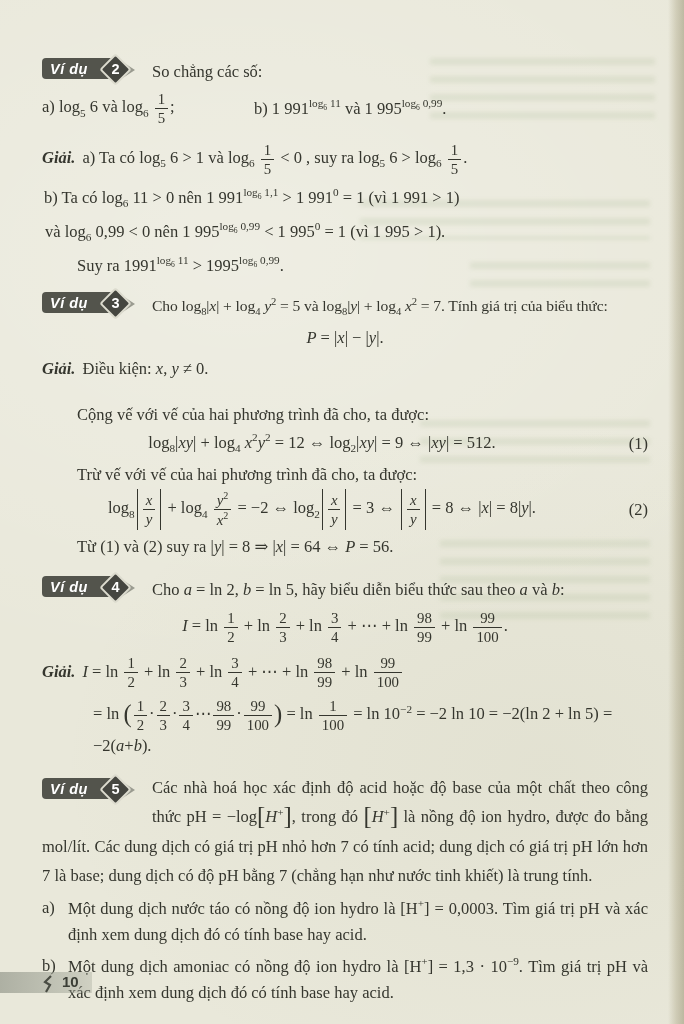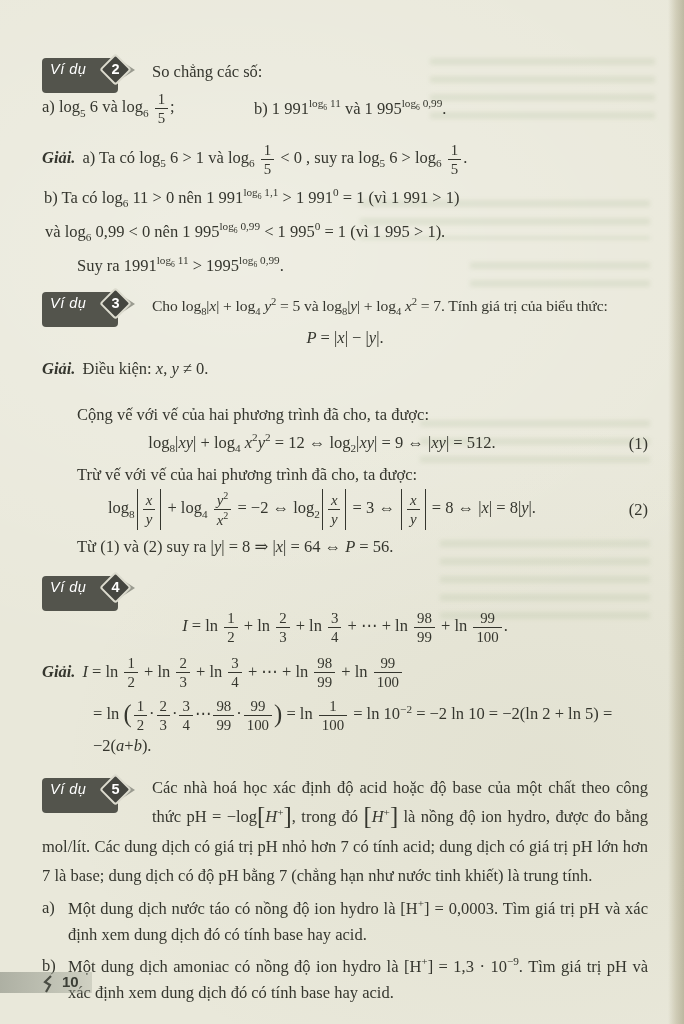--- a/index.html
+++ b/index.html
@@ -15,24 +15,24 @@
       radial-gradient(700px 500px at 80% 75%, rgba(140,140,100,.07), rgba(0,0,0,0) 70%),
       var(--paper,#e9e8da);
   }
   .content{position:absolute;left:42px;top:56px;width:606px;}
 
   
   .vidu{position:relative;display:inline-block;width:98px;height:28px;vertical-align:-7px;margin-right:12px;flex:none;}
   .vidu-arrow{position:absolute;left:76px;top:3px;width:0;height:0;
     border-top:11px solid transparent;border-bottom:11px solid transparent;
     border-left:17px solid var(--badge-arrow,#9a9b90);}
-  .vidu-pill{position:absolute;left:0;top:2px;width:76px;height:35px;line-height:23px;box-sizing:border-box;
+  .vidu-pill{position:absolute;left:0;top:2px;width:76px;height:21px;line-height:23px;box-sizing:border-box;
     background:var(--badge-pill,#53544c);color:var(--badge-text,#fff);
     border-radius:4px;padding-left:8px;
-    font-family:"Liberation Sans","DejaVu Sans",sans-serif;font-weight:normal;font-style:italic;font-size:14.5px;letter-spacing:.5px;}
+    font-family:"Liberation Sans","DejaVu Sans",sans-serif;font-weight:bold;font-style:italic;font-size:14.5px;letter-spacing:.5px;}
   .vidu-diamond{position:absolute;left:62px;top:2px;width:19px;height:19px;
     background:var(--badge-diamond,#454640);border:2px solid #dcdbce;border-radius:3px;
     transform:rotate(45deg);}
   .vidu-num{position:absolute;left:62px;top:2px;width:23px;height:23px;line-height:23px;text-align:center;
     color:var(--badge-text,#fff);font-family:"Liberation Sans","DejaVu Sans",sans-serif;font-weight:bold;font-size:14.5px;font-style:normal;}
 
   
   .math i{font-style:italic;}
   sub{font-size:68%;}
   sup{font-size:68%;}
@@ -130,21 +130,21 @@
       <span class="tag">(2)</span>
     </div>
     <div class="ind35 math" style="margin-top:4px;">Từ (1) và (2) suy ra  |<i>y</i>| = 8 ⇒ |<i>x</i>| = 64 ⇔ <i>P</i> = 56.</div>
 
     <div class="hdr" style="margin-top:14px;">
       <span class="vidu">
         <span class="vidu-arrow"></span>
         <span class="vidu-pill">Ví dụ</span>
         <span class="vidu-diamond"></span>
         <span class="vidu-num">4</span>
-      </span>
+      </span><span class="math">Cho  <i>a</i> = ln 2, <i>b</i> = ln 5,  hãy biểu diễn biểu thức sau theo <i>a</i> và <i>b</i>:</span>
     </div>
 
     <div class="ctr math" style="margin-top:8px;"><i>I</i> = ln <span class="frac"><span class="fn">1</span><span class="fd">2</span></span> + ln <span class="frac"><span class="fn">2</span><span class="fd">3</span></span> + ln <span class="frac"><span class="fn">3</span><span class="fd">4</span></span> + ⋯ + ln <span class="frac"><span class="fn">98</span><span class="fd">99</span></span> + ln <span class="frac"><span class="fn">99</span><span class="fd">100</span></span>.</div>
 
     <div style="margin-top:10px;">
       <span class="giai">Giải.</span><span class="math"><i>I</i> = ln <span class="frac"><span class="fn">1</span><span class="fd">2</span></span> + ln <span class="frac"><span class="fn">2</span><span class="fd">3</span></span> + ln <span class="frac"><span class="fn">3</span><span class="fd">4</span></span> + ⋯ + ln <span class="frac"><span class="fn">98</span><span class="fd">99</span></span> + ln <span class="frac"><span class="fn">99</span><span class="fd">100</span></span></span>
     </div>
     <div class="ind51 math" style="margin-top:8px;">= ln <span class="big">(</span><span class="frac"><span class="fn">1</span><span class="fd">2</span></span>·<span class="frac"><span class="fn">2</span><span class="fd">3</span></span>·<span class="frac"><span class="fn">3</span><span class="fd">4</span></span>⋯<span class="frac"><span class="fn">98</span><span class="fd">99</span></span>·<span class="frac"><span class="fn">99</span><span class="fd">100</span></span><span class="big">)</span> = ln <span class="frac"><span class="fn">1</span><span class="fd">100</span></span> = ln 10<sup>−2</sup> = −2 ln 10 = −2(ln 2 + ln 5) = −2(<i>a</i>+<i>b</i>).</div>
 
     <div class="just" style="margin-top:14px;line-height:1.78;">

